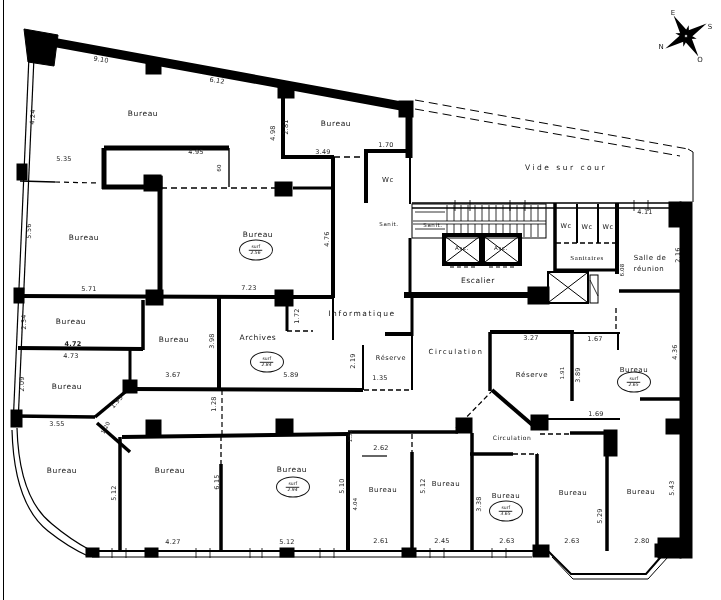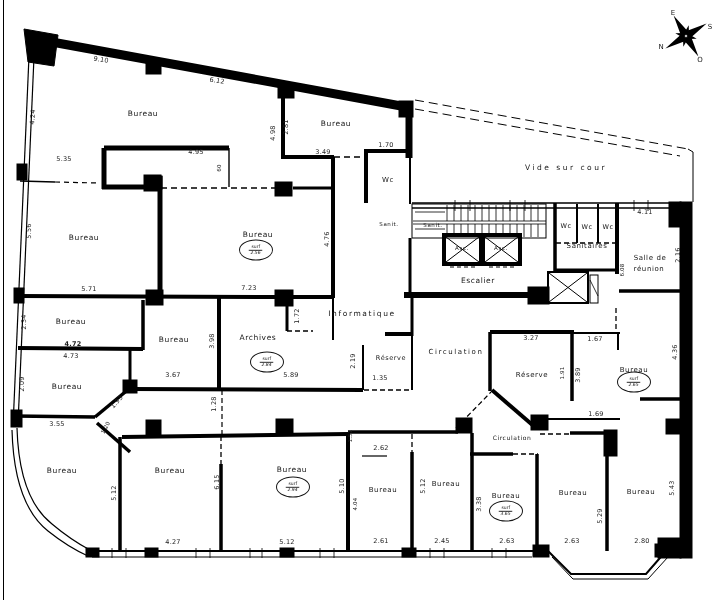--- a/index.html
+++ b/index.html
@@ -274,21 +274,21 @@
       <div class="lbl room" style="left: 258px; top: 235px; transform: translate(-50%, -50%);">Bureau</div>
       <div class="lbl room" style="left: 84px; top: 238px; transform: translate(-50%, -50%);">Bureau</div>
       <div class="lbl room" style="left: 478px; top: 281px; font-size: 7.5px; transform: translate(-50%, -50%);">Escalier</div>
       <div class="lbl room" style="left: 462px; top: 249px; font-size: 5.5px; transform: translate(-50%, -50%);">Asc.</div>
       <div class="lbl room" style="left: 501px; top: 249px; font-size: 5.5px; transform: translate(-50%, -50%);">Asc.</div>
       <div class="lbl room" style="left: 389px; top: 225px; font-size: 5.5px; transform: translate(-50%, -50%);">Sanit.</div>
       <div class="lbl room" style="left: 433px; top: 226px; font-size: 5.5px; transform: translate(-50%, -50%);">Sanit.</div>
       <div class="lbl room" style="left: 566px; top: 226px; font-size: 6.5px; transform: translate(-50%, -50%);">Wc</div>
       <div class="lbl room" style="left: 587px; top: 227px; font-size: 6.5px; transform: translate(-50%, -50%);">Wc</div>
       <div class="lbl room" style="left: 608px; top: 227px; font-size: 6.5px; transform: translate(-50%, -50%);">Wc</div>
-      <div class="lbl room" style="left: 587px; top: 246px; font-size: 7px; transform: translate(-50%, -50%);">Sanitaires</div>
+      <div class="lbl room" style="left: 587px; top: 258px; font-size: 7px; transform: translate(-50%, -50%); font-family: Liberation Serif, serif;">Sanitaires</div>
       <div class="lbl room" style="left: 650px; top: 258px; font-size: 7px; transform: translate(-50%, -50%);">Salle de</div>
       <div class="lbl room" style="left: 649px; top: 269px; font-size: 7px; transform: translate(-50%, -50%);">réunion</div>
       <div class="lbl room spaced" style="left: 456px; top: 352px; font-size: 7px; transform: translate(-50%, -50%);">Circulation</div>
       <div class="lbl room" style="left: 532px; top: 375px; font-size: 7px; transform: translate(-50%, -50%);">Réserve</div>
       <div class="lbl room spaced" style="left: 362px; top: 314px; font-size: 7.5px; transform: translate(-50%, -50%);">Informatique</div>
       <div class="lbl room" style="left: 391px; top: 358px; font-size: 6.5px; transform: translate(-50%, -50%);">Réserve</div>
       <div class="lbl room" style="left: 258px; top: 338px; font-size: 7.5px; transform: translate(-50%, -50%);">Archives</div>
       <div class="lbl room" style="left: 71px; top: 322px; transform: translate(-50%, -50%);">Bureau</div>
       <div class="lbl room" style="left: 67px; top: 387px; transform: translate(-50%, -50%);">Bureau</div>
       <div class="lbl room" style="left: 174px; top: 340px; transform: translate(-50%, -50%);">Bureau</div>

